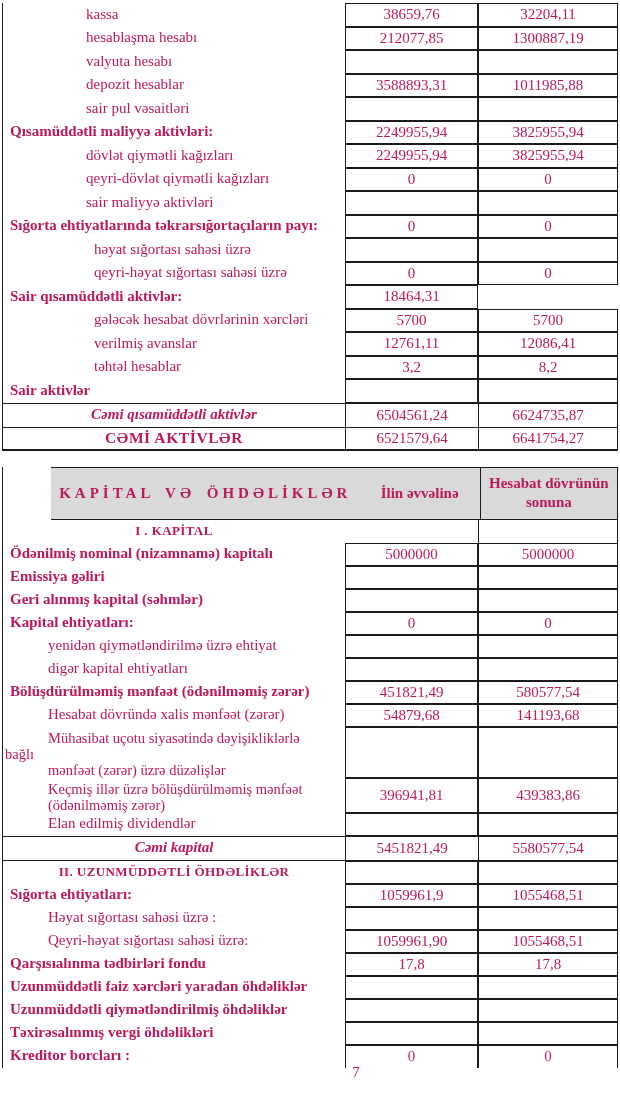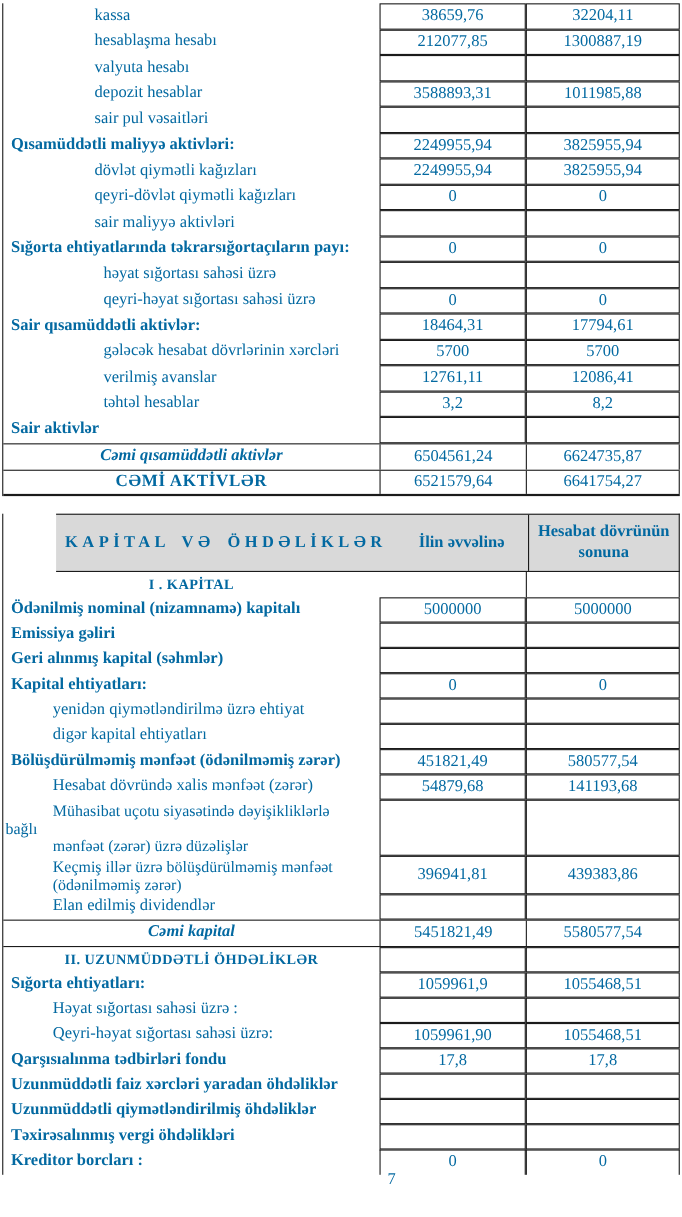--- a/index.html
+++ b/index.html
@@ -3,21 +3,21 @@
 <meta charset="utf-8">
 <style>
   :root{
     --bc:#1b1b1b;
   }
   html,body{margin:0;padding:0;background:#fff;}
   .page{
     position:relative;
     width:620px;height:1106px;
     background:#ffffff;
-    color:#0369a1;
+    color:#be185d;
     font-family:"Liberation Serif","DejaVu Serif",serif;
     overflow:hidden;
   }
   .tbl{
     margin-left:2px;
     width:616px;
     border-left:1.4px solid var(--bc);
     box-sizing:border-box;
   }
   .t1{margin-top:3px;}
@@ -138,21 +138,20 @@
         <div class="c v2 boxed"></div>
       </div>
       <div class="row item">
         <div class="lbl" style="padding-left: 91px;">qeyri-həyat sığortası sahəsi üzrə</div>
         <div class="c v1 boxed">0</div>
         <div class="c v2 boxed">0</div>
       </div>
       <div class="row item">
         <div class="lbl b" style="padding-left: 7px;">Sair qısamüddətli aktivlər:</div>
         <div class="c v1 boxed">18464,31</div>
-        <div class="c v2 boxed">17794,61</div>
       </div>
       <div class="row item">
         <div class="lbl" style="padding-left: 91px;">gələcək hesabat dövrlərinin xərcləri</div>
         <div class="c v1 boxed">5700</div>
         <div class="c v2 boxed">5700</div>
       </div>
       <div class="row item">
         <div class="lbl" style="padding-left: 91px;">verilmiş avanslar</div>
         <div class="c v1 boxed">12761,11</div>
         <div class="c v2 boxed">12086,41</div>

